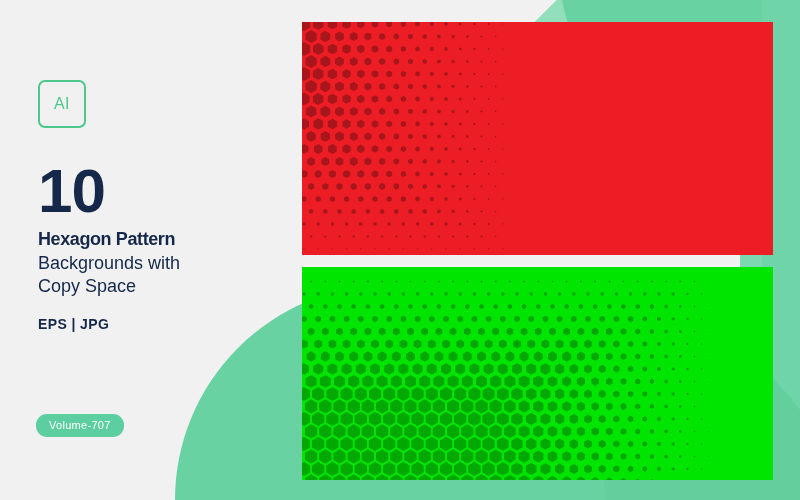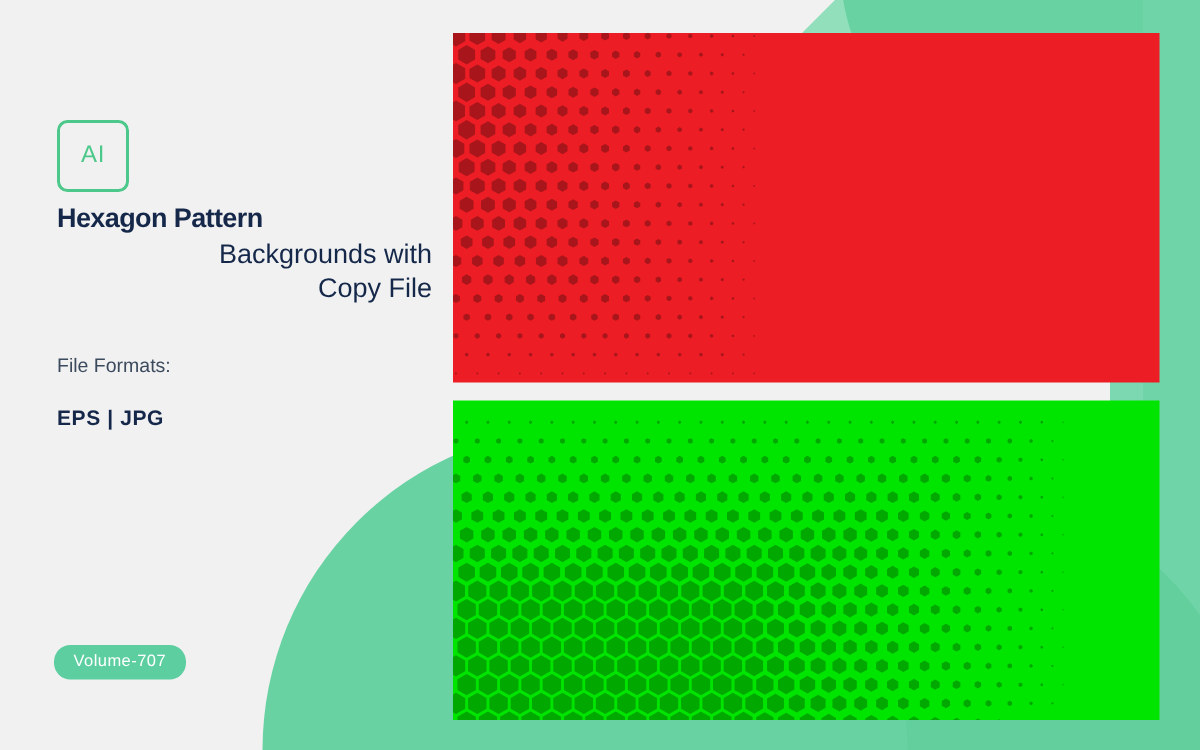--- a/index.html
+++ b/index.html
@@ -124,21 +124,21 @@
     line-height: 1.08;
     letter-spacing: -0.4px;
   }
   .title-sub {
     margin-top: 3px;
     font-size: 18px;
     font-weight: normal;
     color: #15284a;
     line-height: 1.25;
   }
-  .title-sub div { display: block; text-align: right; }
+  .title-sub div { display: block; }
 
   .formats-label {
     margin-top: 33px;
     font-size: 13px;
     color: #3c4a5e;
   }
   .formats-value {
     margin-top: 19px;
     font-size: 14px;
     font-weight: bold;
@@ -149,21 +149,20 @@
   .volume-pill {
     position: absolute;
     left: 36px;
     top: 414px;
     background: #5cceA0;
     color: #ffffff;
     font-size: 11px;
     padding: 5px 13px 6px 13px;
     border-radius: 11px;
     letter-spacing: 0.3px;
-    margin-top: 16px;
   }
 
   
   .panel {
     position: absolute;
     overflow: hidden;
   }
   .panel-red {
     left: 302px;
     top: 22px;
@@ -196,29 +195,29 @@
     <div class="deco-br-circle"></div>
     <div class="deco-bl-circle"></div>
   </div>
 
   <div class="info">
 
     <div class="ai-badge">
       <span>AI</span>
     </div>
 
+    <div class="count">10</div>
 
     <div class="title-main">Hexagon Pattern</div>
 
     <div class="title-sub">
       <div>Backgrounds with</div>
-      <div>Copy File</div>
+      <div>Copy Space</div>
     </div>
 
-    <div class="formats-label">File Formats:</div>
     <div class="formats-value">EPS  |  JPG</div>
 
   </div>
 
   <div class="volume-pill">Volume-707</div>
 
   <div class="panel panel-red">
     <svg class="hex-layer" id="hex-red" viewBox="0 0 471 233" preserveAspectRatio="none">
         <polygon points="2.00,-5.06 8.12,-1.53 8.12,5.53 2.00,9.06 -4.12,5.53 -4.12,-1.53" fill="#a8161c"></polygon>
         <polygon points="16.20,-4.02 21.42,-1.01 21.42,5.01 16.20,8.02 10.98,5.01 10.98,-1.01" fill="#a8161c"></polygon>

